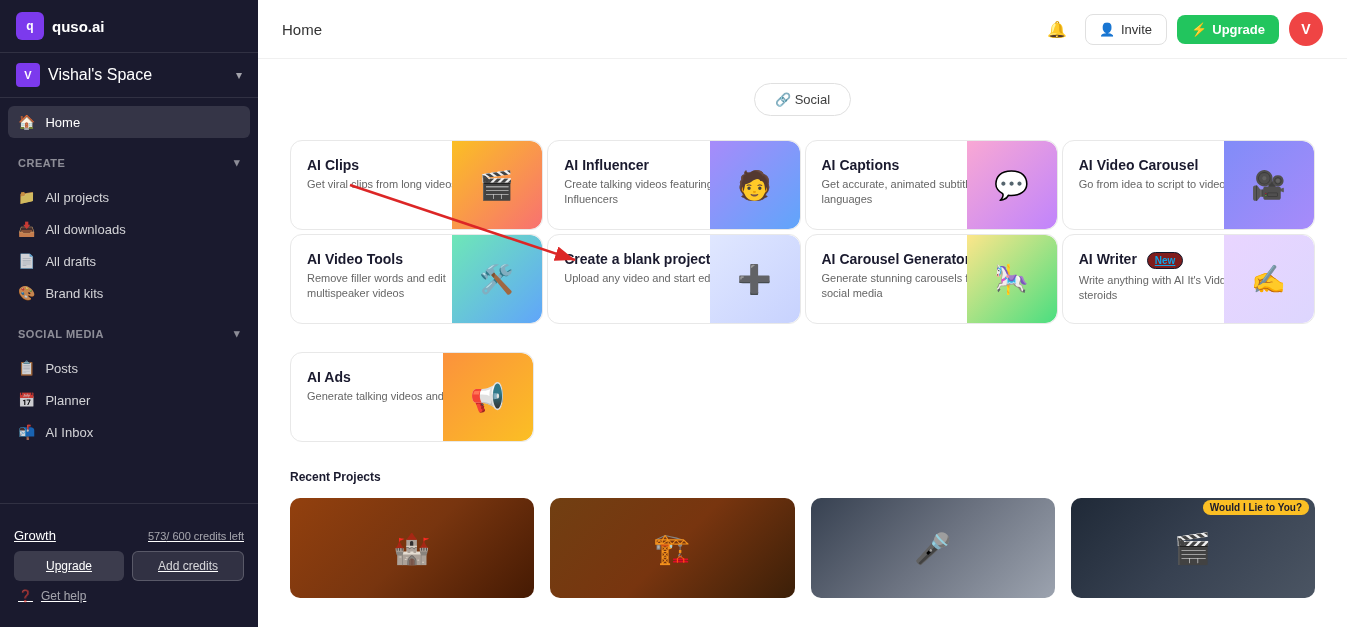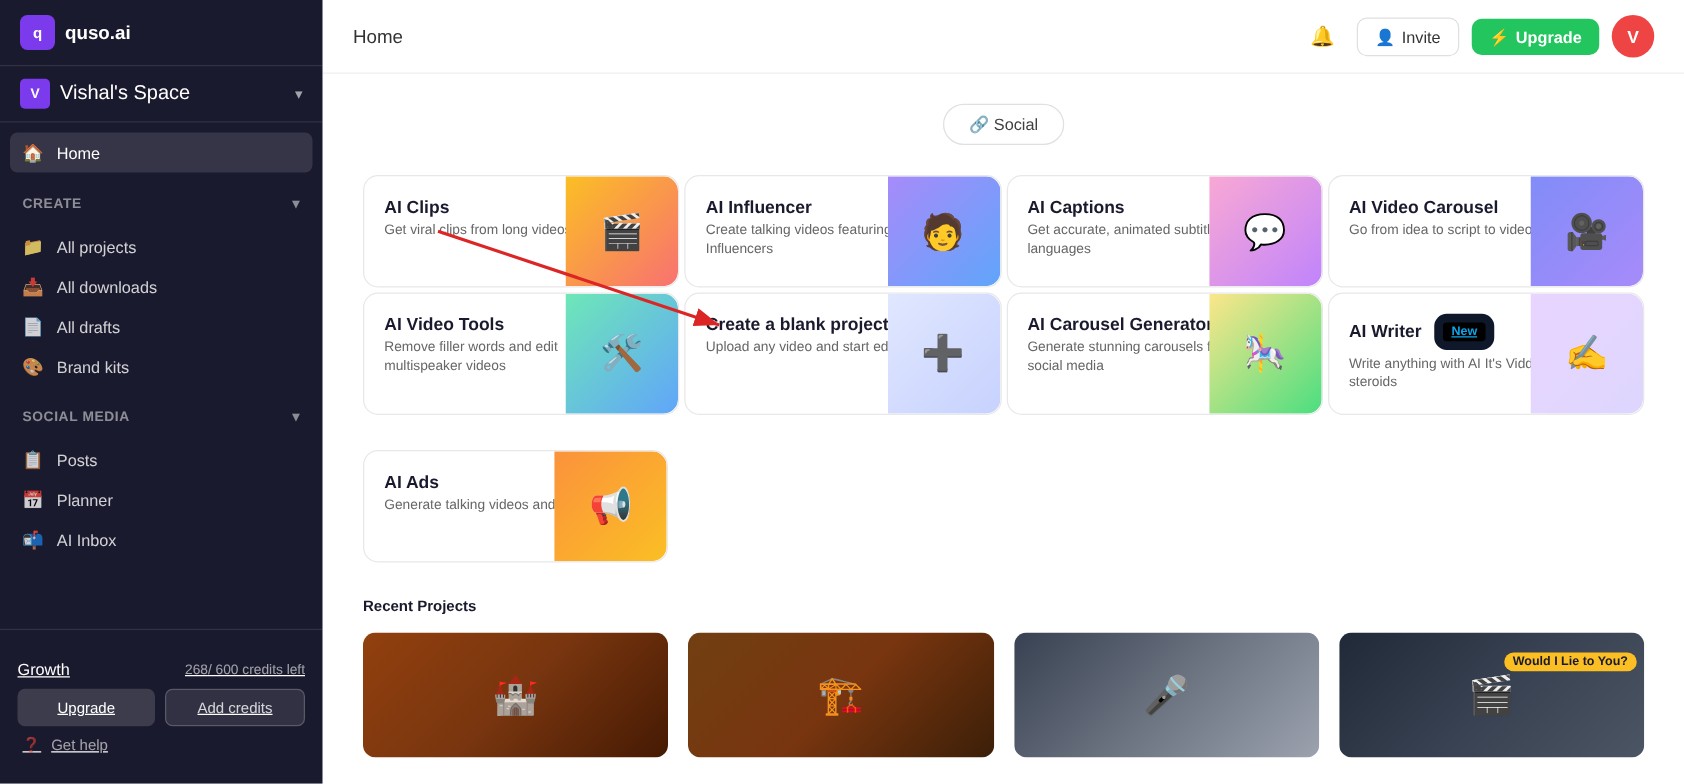--- a/index.html
+++ b/index.html
@@ -228,21 +228,21 @@
     .card-desc { font-size: 11px; color: #666; line-height: 1.4; max-width: 200px; }
     .card-badge {
       display: inline-block;
       padding: 2px 7px;
       border-radius: 10px;
       font-size: 10px;
       font-weight: 600;
       margin-left: 6px;
       vertical-align: middle;
     }
-    .badge-new { background: #000000; color: #0ea5e9; border: 7px solid #0f172a; text-decoration: underline; }
+    .badge-new { background: #7f1d1d; color: #0ea5e9; border: 1px solid #0f172a; text-decoration: underline; }
 
     .card-thumbnail {
       position: absolute;
       right: 0; top: 0; bottom: 0;
       width: 90px;
       overflow: hidden;
       border-radius: 0 12px 12px 0;
     }
     .card-thumb-inner {
       width: 100%; height: 100%;
@@ -282,21 +282,21 @@
       display: flex; align-items: center; justify-content: center;
       font-size: 24px;
       position: relative;
     }
     .project-thumb-1 { background: linear-gradient(135deg, #92400e, #78350f, #451a03); }
     .project-thumb-2 { background: linear-gradient(135deg, #713f12, #78350f, #3b1f08); }
     .project-thumb-3 { background: linear-gradient(135deg, #374151, #6b7280, #9ca3af); }
     .project-thumb-4 { background: linear-gradient(135deg, #1f2937, #374151, #4b5563); }
     .project-overlay-badge {
       position: absolute;
-      top: 16px; right: 6px;
+      top: 2px; right: 6px;
       padding: 2px 7px;
       border-radius: 8px;
       font-size: 10px;
       font-weight: 600;
     }
     .overlay-yellow { background: #fbbf24; color: #1a1a2e; }
 
     
     .red-arrow-svg {
       position: absolute;
@@ -372,21 +372,21 @@
     <div class="nav-item">
       <span class="nav-icon">📬</span>
       <span>AI Inbox</span>
     </div>
   </div>
 
   <div class="sidebar-footer">
     <div class="growth-header">
       <span class="growth-label">Growth</span>
       <span class="growth-credits">
-        <span>268</span><span>/ 600 credits left</span>
+        <span>573</span><span>/ 600 credits left</span>
       </span>
     </div>
     <div class="footer-buttons">
       <button class="btn-upgrade">Upgrade</button>
       <button class="btn-add-credits">Add credits</button>
     </div>
     <div class="get-help">
       <span>❓</span>
       <span>Get help</span>
     </div>

